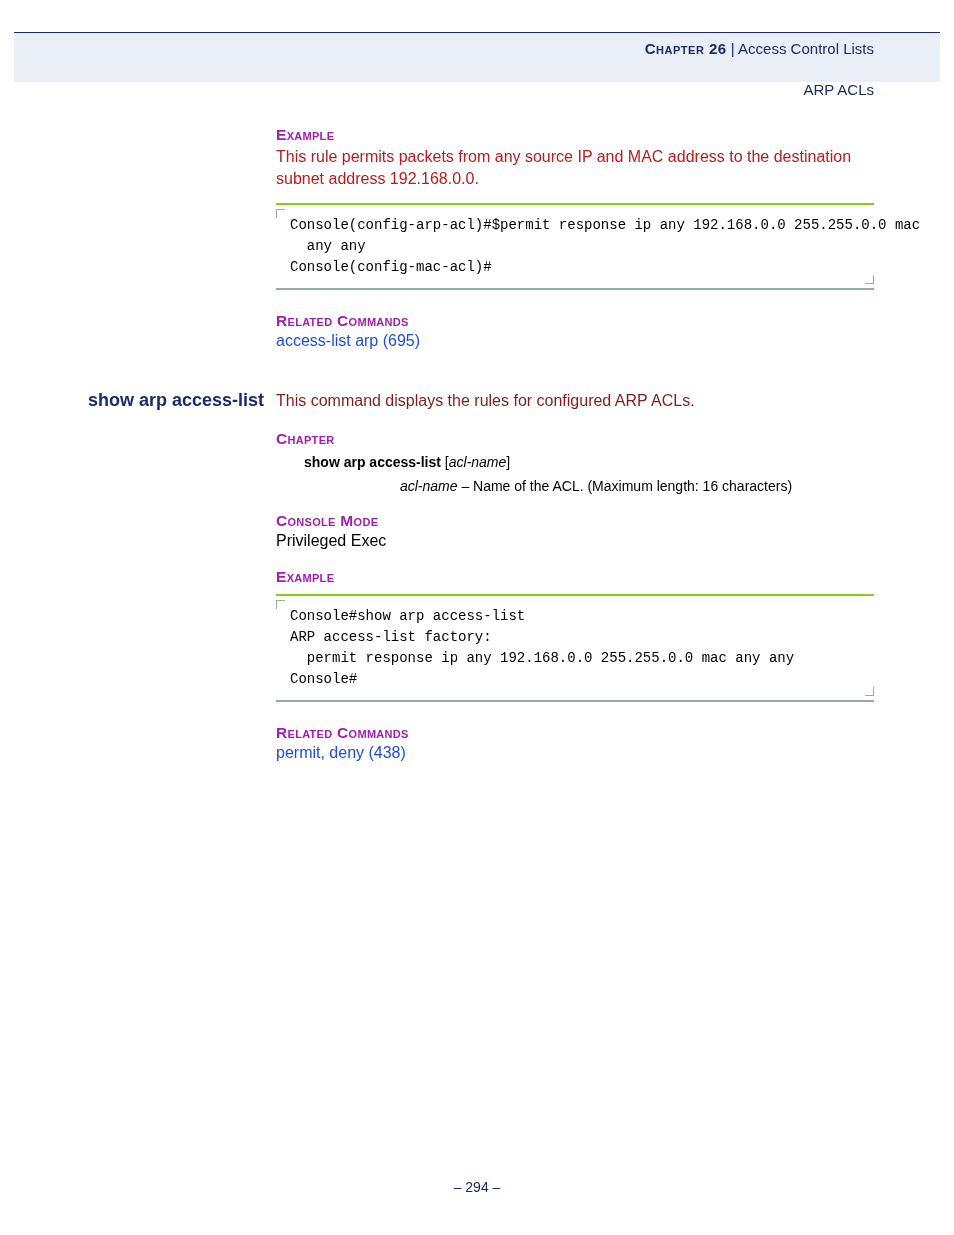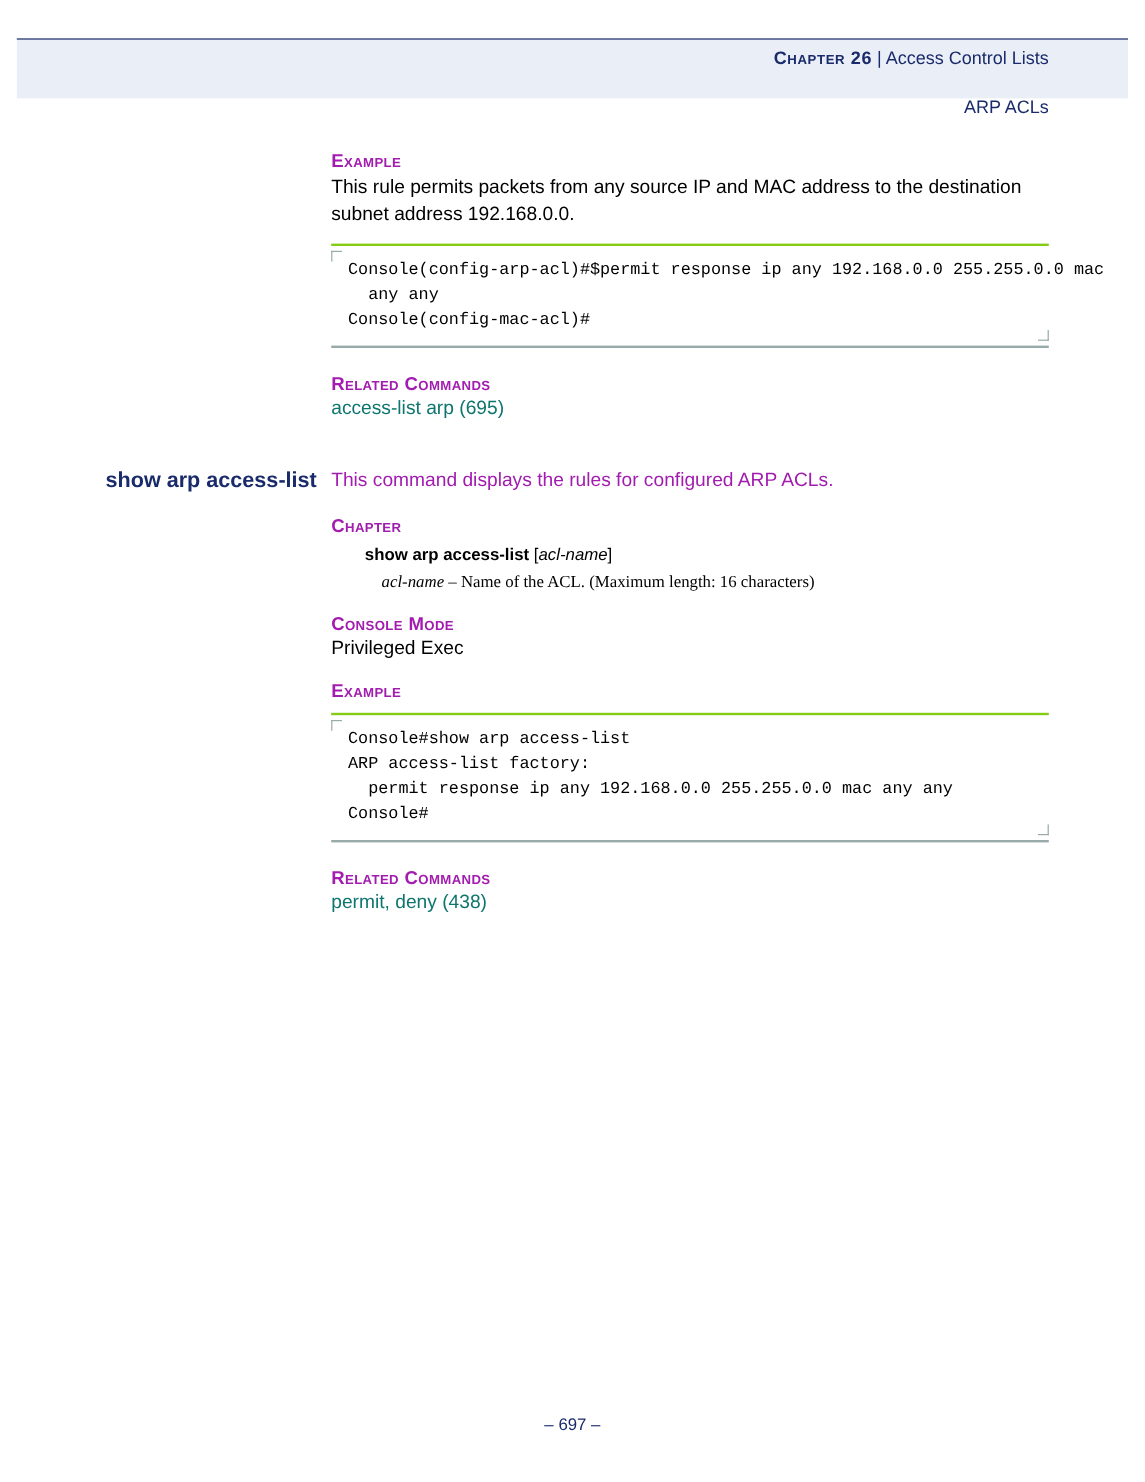--- a/index.html
+++ b/index.html
@@ -44,21 +44,21 @@
   .section-heading {
     color: #a21caf;
     font-weight: bold;
     font-variant: small-caps;
     font-size: 15.5px;
     letter-spacing: 0.3px;
     margin-bottom: 2px;
   }
   .body-text {
     font-size: 16px;
-    color: #000000;
+    color: #b91c1c;
     line-height: 1.35;
     margin-bottom: 14px;
   }
   .code-block {
     border-top: 2px solid #84cc16;
     border-bottom: 2px solid #9aa;
     padding: 10px 14px 10px 14px;
     margin: 8px 0 22px 0;
     font-family: "Courier New", monospace;
     font-size: 14px;
@@ -77,21 +77,21 @@
   }
   .code-block::after {
     content: "";
     position: absolute;
     right: 0; bottom: 4px;
     width: 8px; height: 8px;
     border-bottom: 1px solid #9aa;
     border-right: 1px solid #9aa;
   }
   .link {
-    color: #0f766e;
+    color: #1d4ed8;
     font-size: 16px;
   }
   .cmd-row {
     display: flex;
     align-items: flex-start;
     margin-top: 40px;
     margin-bottom: 18px;
   }
   .cmd-name {
     color: #1a2b6b;
@@ -99,34 +99,35 @@
     font-weight: bold;
     font-size: 18px;
     white-space: nowrap;
     padding-right: 12px;
     margin-left: -196px;
     width: 196px;
     text-align: right;
   }
   .cmd-desc {
     font-size: 16px;
-    color: #a21caf;
+    color: #7f1d1d;
     line-height: 1.35;
   }
   .syntax-line {
     font-family: Arial, Helvetica, sans-serif;
     font-size: 14px;
     margin: 6px 0 8px 28px;
   }
   .syntax-line .bold { font-weight: bold; }
   .syntax-line .ital { font-style: italic; }
   .param-line {
-    font-family: Liberation Serif, serif;
+    font-family: Liberation Sans, sans-serif;
     font-size: 14px;
     margin: 2px 0 18px 42px;
+    text-align: center;
   }
   .param-line .ital { font-style: italic; }
   .mode-text {
     font-size: 16px;
     margin-bottom: 18px;
   }
   .indent-block { margin-left: 196px; }
   .page-num {
     position: absolute;
     bottom: 40px;
@@ -179,13 +180,13 @@
     <div class="code-block">Console#show arp access-list
 ARP access-list factory:
   permit response ip any 192.168.0.0 255.255.0.0 mac any any
 Console#</div>
 
     <div class="section-heading">Related Commands</div>
     <div class="link">permit, deny (438)</div>
   </div>
 </div>
 
-<div class="page-num">–  697  –</div>
+<div class="page-num">–  294  –</div>
 
 </body></html>

